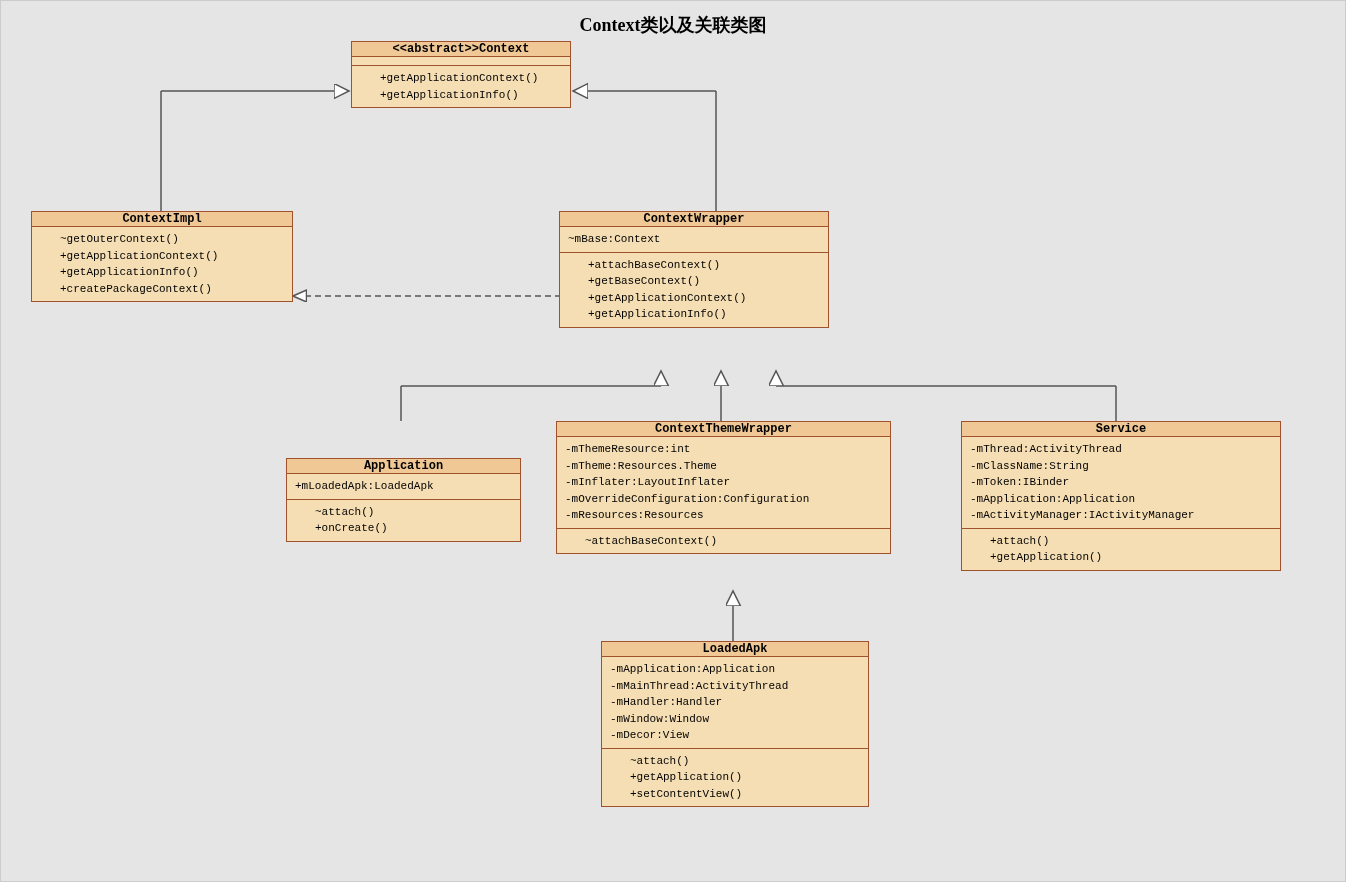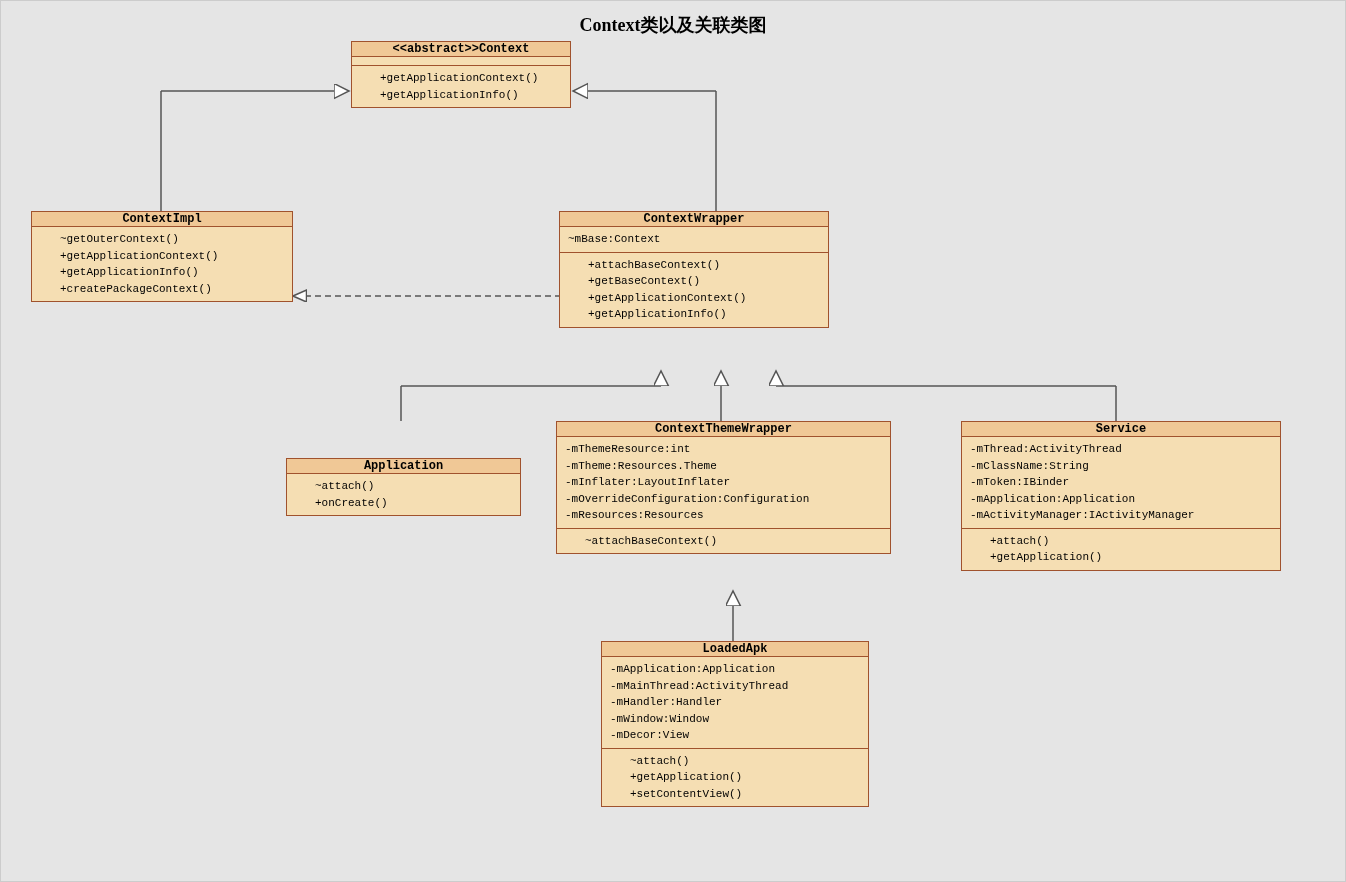--- a/index.html
+++ b/index.html
@@ -123,20 +123,23 @@
       +attachBaseContext()<br>
       +getBaseContext()<br>
       +getApplicationContext()<br>
       +getApplicationInfo()
     </div>
   </div>
 
   <div class="uml-class" style="left:285px; top:420px; width:235px;margin-top:37px;">
     <div class="uml-class-header">Application</div>
     <div class="uml-class-section">
+      +mLoadedApk:LoadedApk
+    </div>
+    <div class="uml-class-section">
       ~attach()<br>
       +onCreate()
     </div>
   </div>
 
   <div class="uml-class" style="left:555px; top:420px; width:335px;">
     <div class="uml-class-header">ContextThemeWrapper</div>
     <div class="uml-class-section">
       -mThemeResource:int<br>
       -mTheme:Resources.Theme<br>

